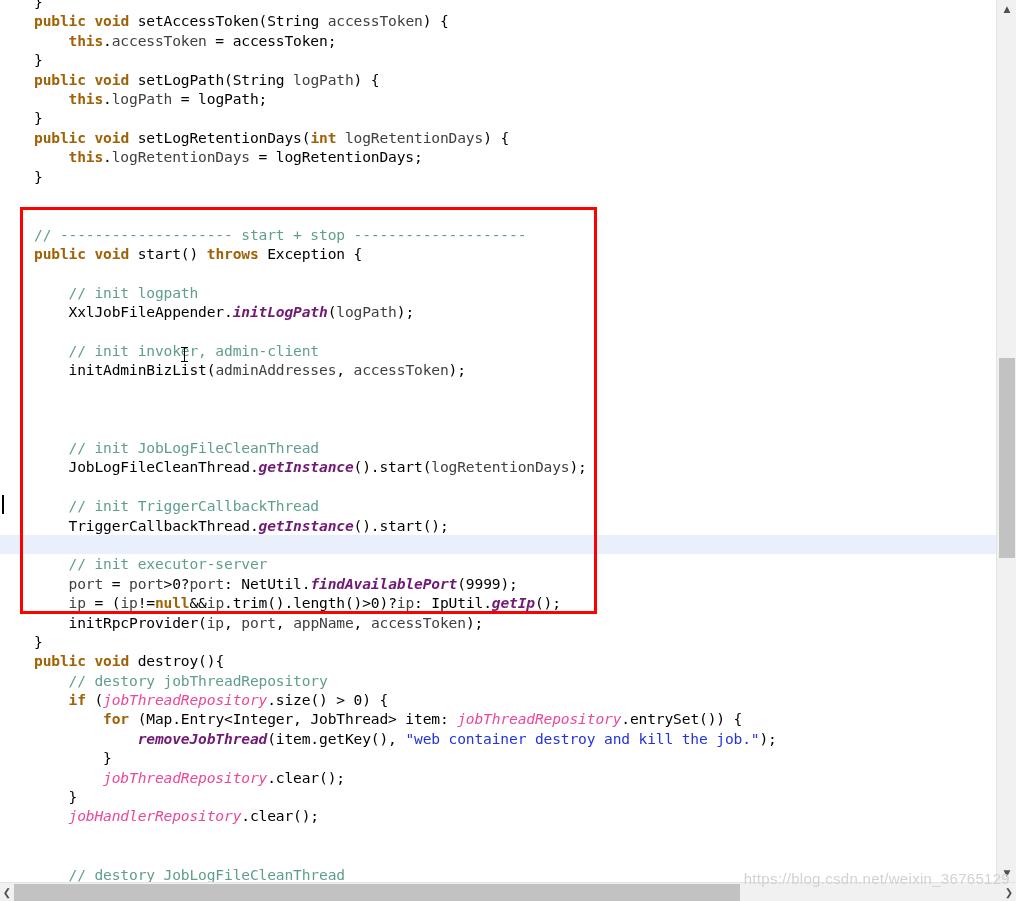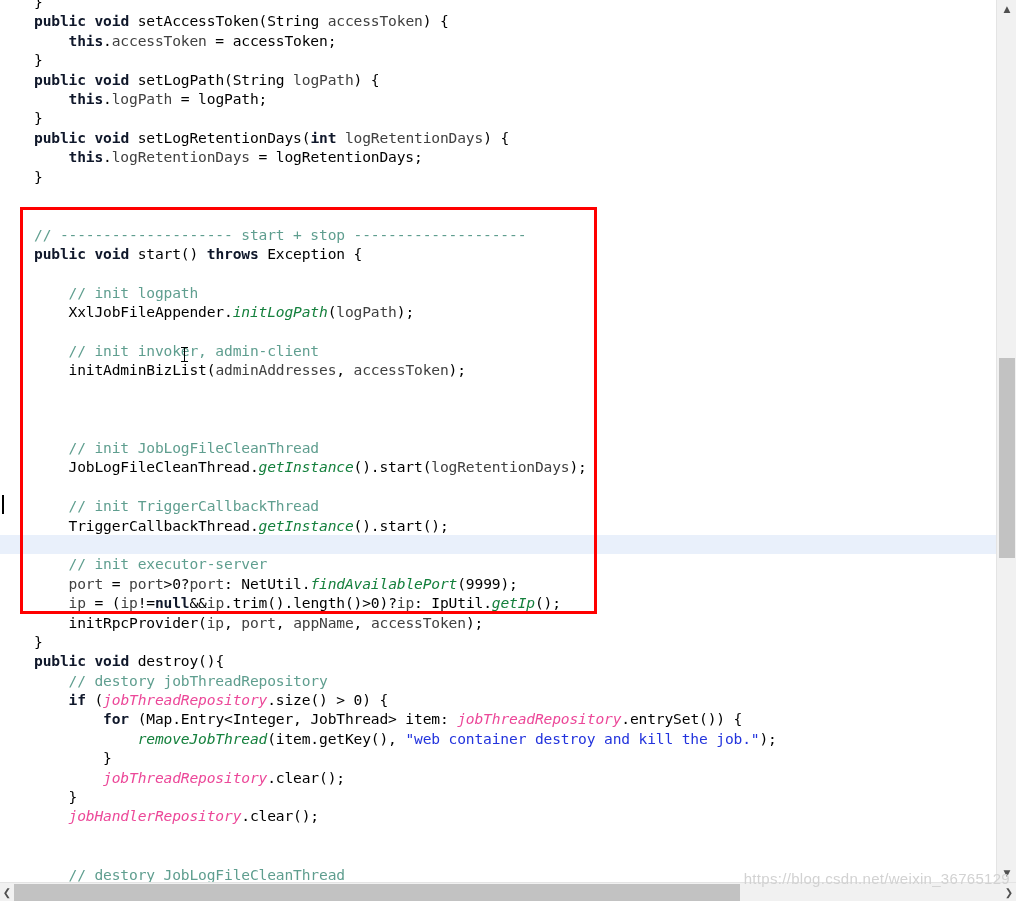--- a/index.html
+++ b/index.html
@@ -54,25 +54,25 @@
   }
   .ln.cur {
     background: #e9f0fb;
     padding-left: 34px;
     margin-left: 0;
     width: 996px;
     box-sizing: border-box;
   }
 
   
-  .kw   { color: #0f172a; font-weight: bold; }
+  .kw   { color: #a16207; font-weight: bold; }
   .cmt  { color: #5f9e8f; margin-top: 25px; }
   .fld  { color: #404040; }
   .str  { color: #2233dd; }
-  .stm  { font-style: italic; color: #15803d; }
+  .stm  { font-style: italic; color: #701a75; font-weight: bold; }
   .fldi { color: #ec4899; font-style: italic; }
   .pl   { color: #000000; }
 
   
   #red-highlight-box {
     position: absolute;
     left: 20px;
     top: 207px;
     width: 577px;
     height: 407px;

